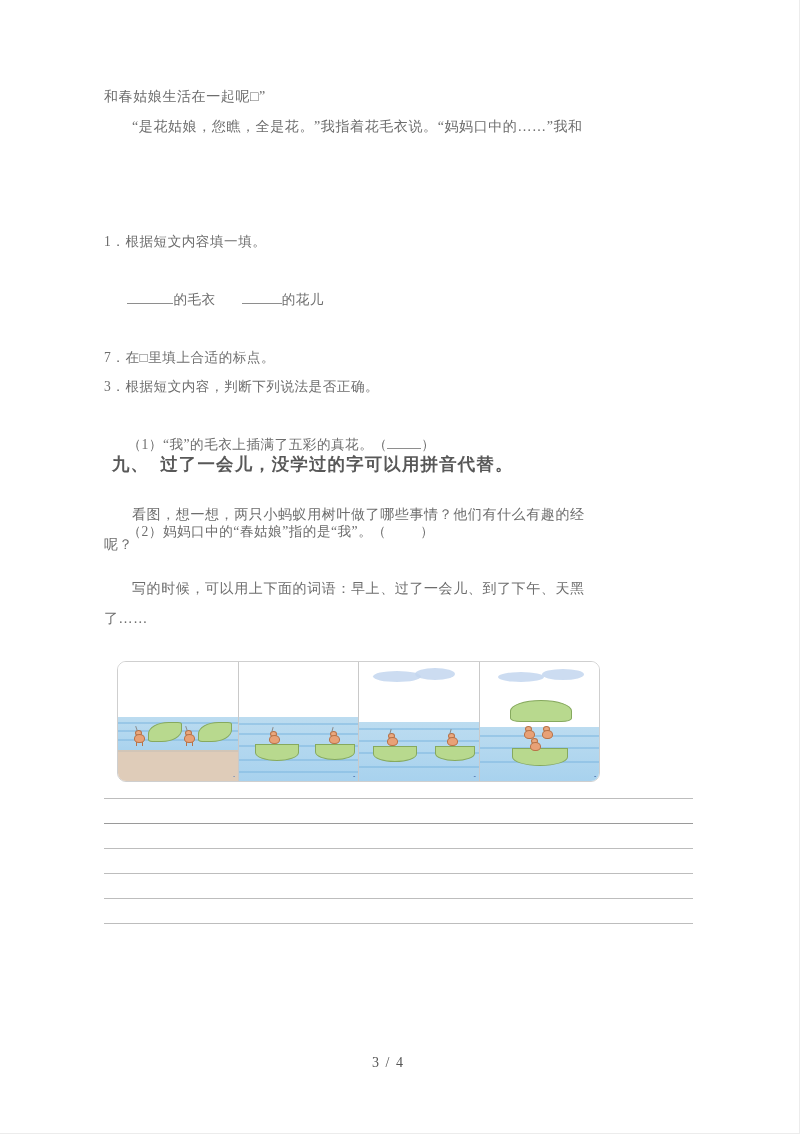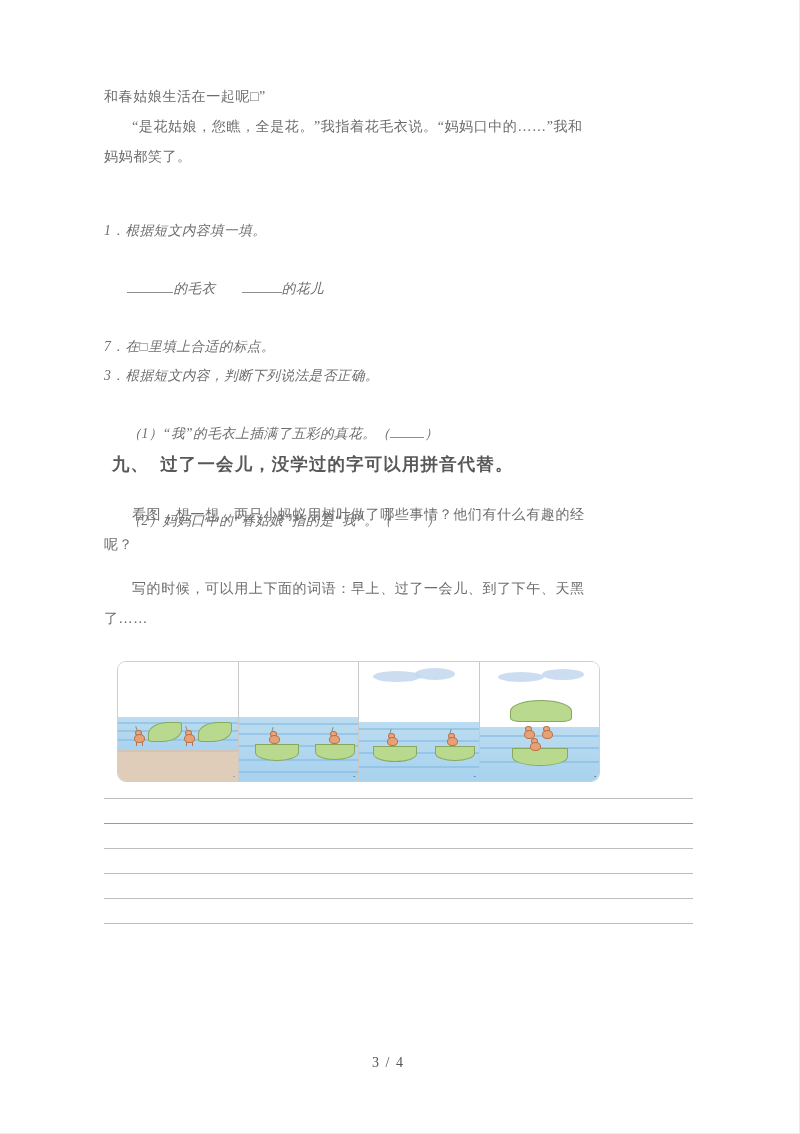--- a/index.html
+++ b/index.html
@@ -226,24 +226,23 @@
   }
 </style>
 </head>
 <body>
 
 <div id="page">
 
   <div class="doc" style="top:82px;">
     <div class="para">和春姑娘生活在一起呢□”</div>
     <div class="para indent">“是花姑娘，您瞧，全是花。”我指着花毛衣说。“妈妈口中的……”我和</div>
-    <div class="para">妈妈都笑了。</div>
-  </div>
-
-  <div class="doc" style="top:216px;font-style:italic;">
+  </div>
+
+  <div class="doc" style="top:227px;">
 
     <div class="qline">1．根据短文内容填一填。</div>
 
     <div class="qline">
       <span class="blank-ul blank-w1"></span><span>的毛衣</span><span class="gapspace"></span><span class="blank-ul blank-w2"></span><span>的花儿</span>
     </div>
 
     <div class="qline">7．在□里填上合适的标点。</div>
 
     <div class="qline">3．根据短文内容，判断下列说法是否正确。</div>

